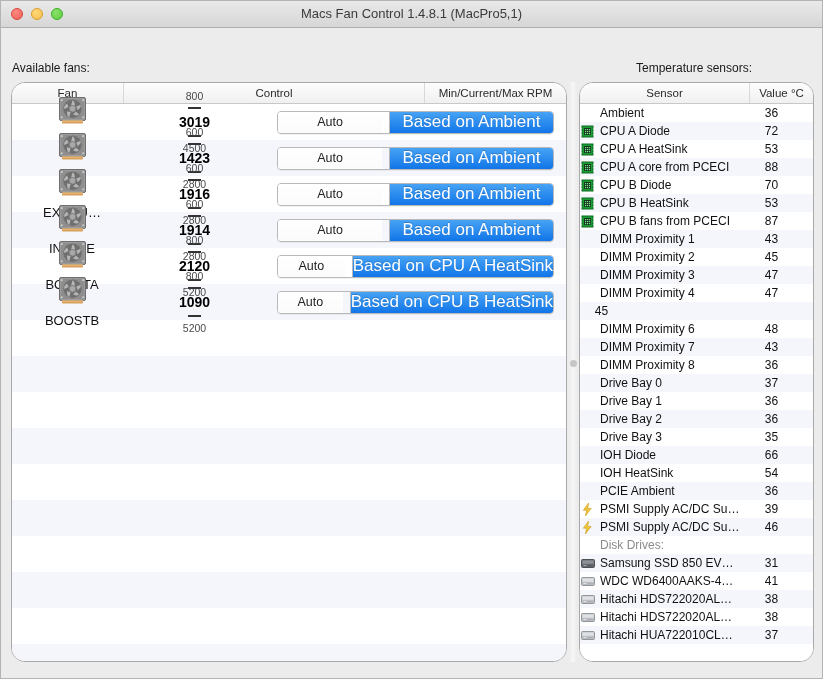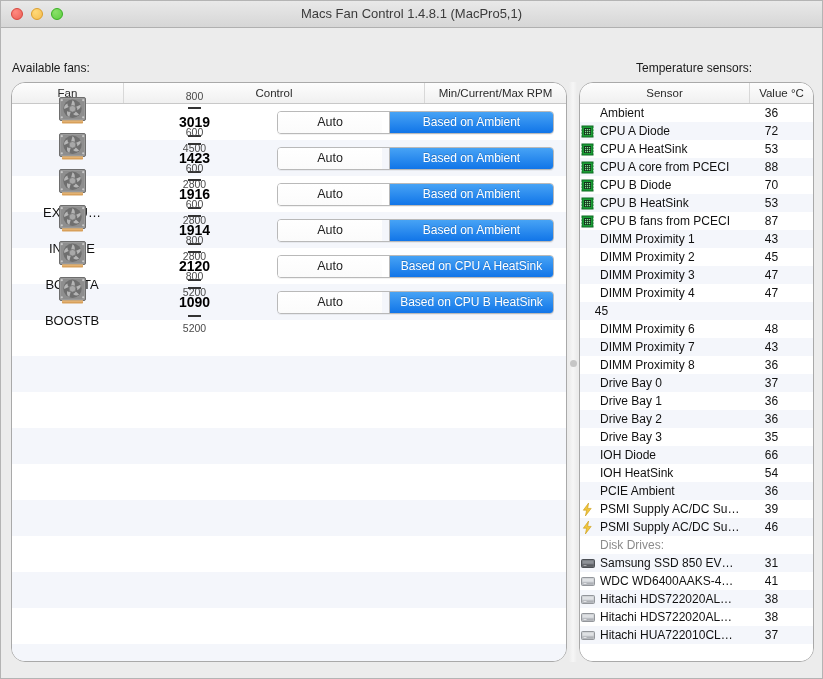--- a/index.html
+++ b/index.html
@@ -98,21 +98,21 @@
     box-shadow:0 1px 0 rgba(0,0,0,0.05);
   }
   .seg-auto{
     width:104px;display:flex;align-items:center;justify-content:center;
     background:linear-gradient(to bottom,#ffffff,#fbfbfb);
     font-size:12.5px;color:#222;box-sizing:border-box;
   }
   .seg-based{
     flex:1;display:flex;align-items:center;justify-content:center;
     background:linear-gradient(to bottom,#47a3f5,#1175e8);
-    font-size:12px;color:#fff;box-sizing:border-box;
+    font-size:17px;color:#fff;box-sizing:border-box;
     border-left:1px solid #b9b9b9;
     text-shadow:0 -1px 0 rgba(0,0,0,0.18);
     white-space:nowrap;
     margin-left:7px;
   }
 
   
   .fan-icon{width:27px;height:27px;position:relative;flex:0 0 27px;}
 
   

